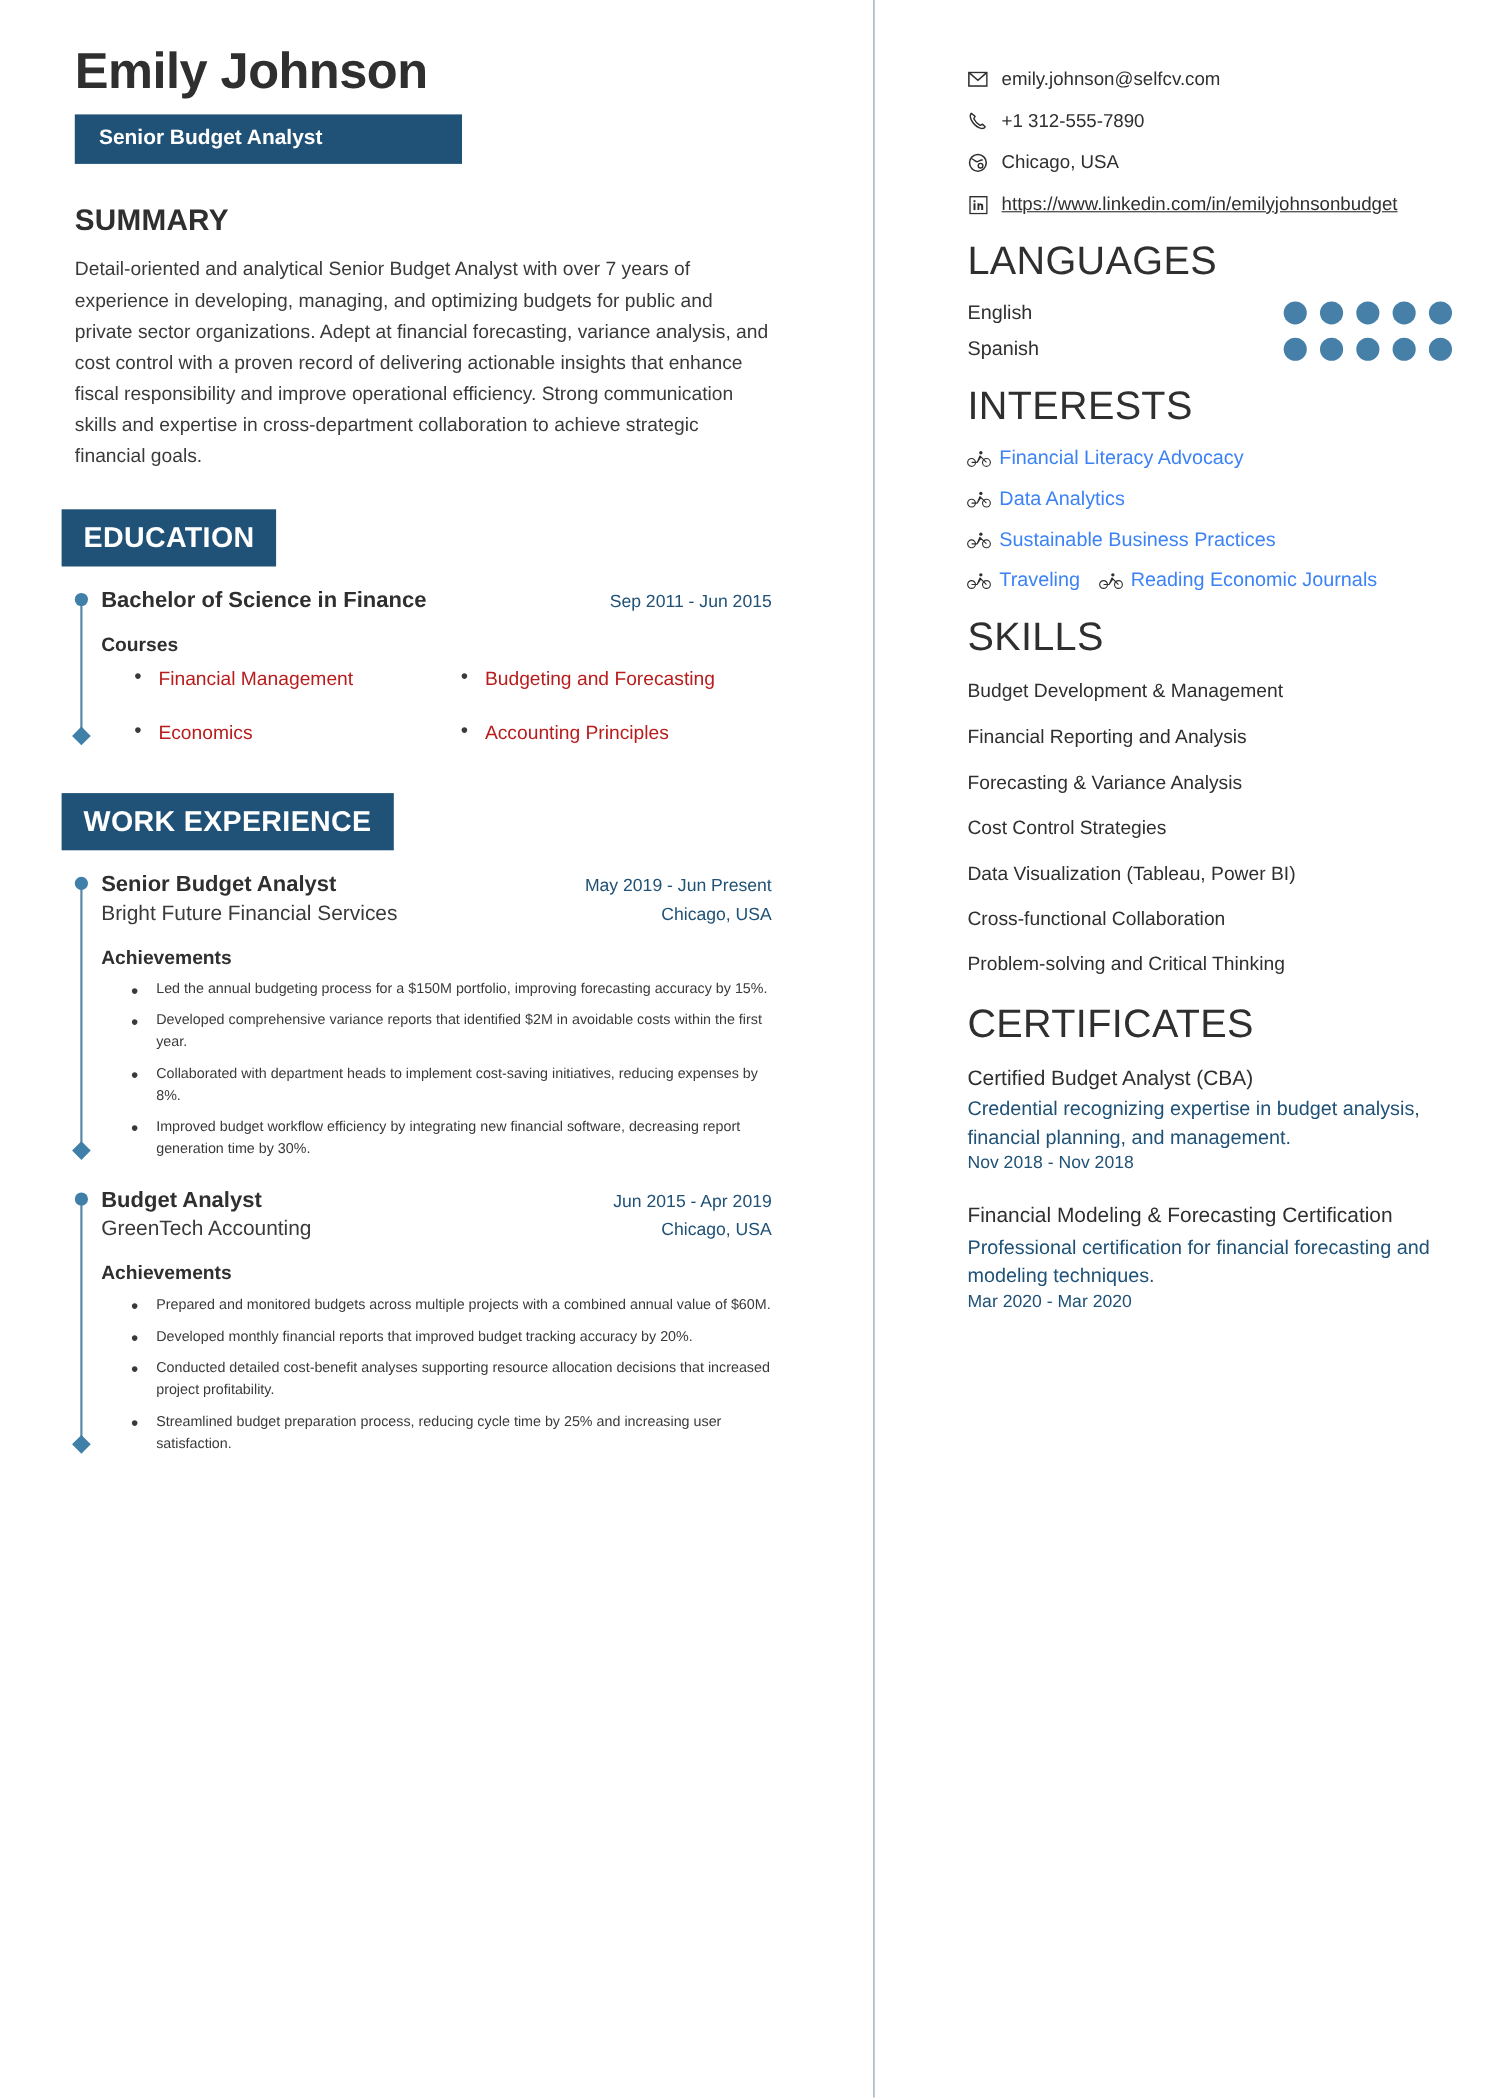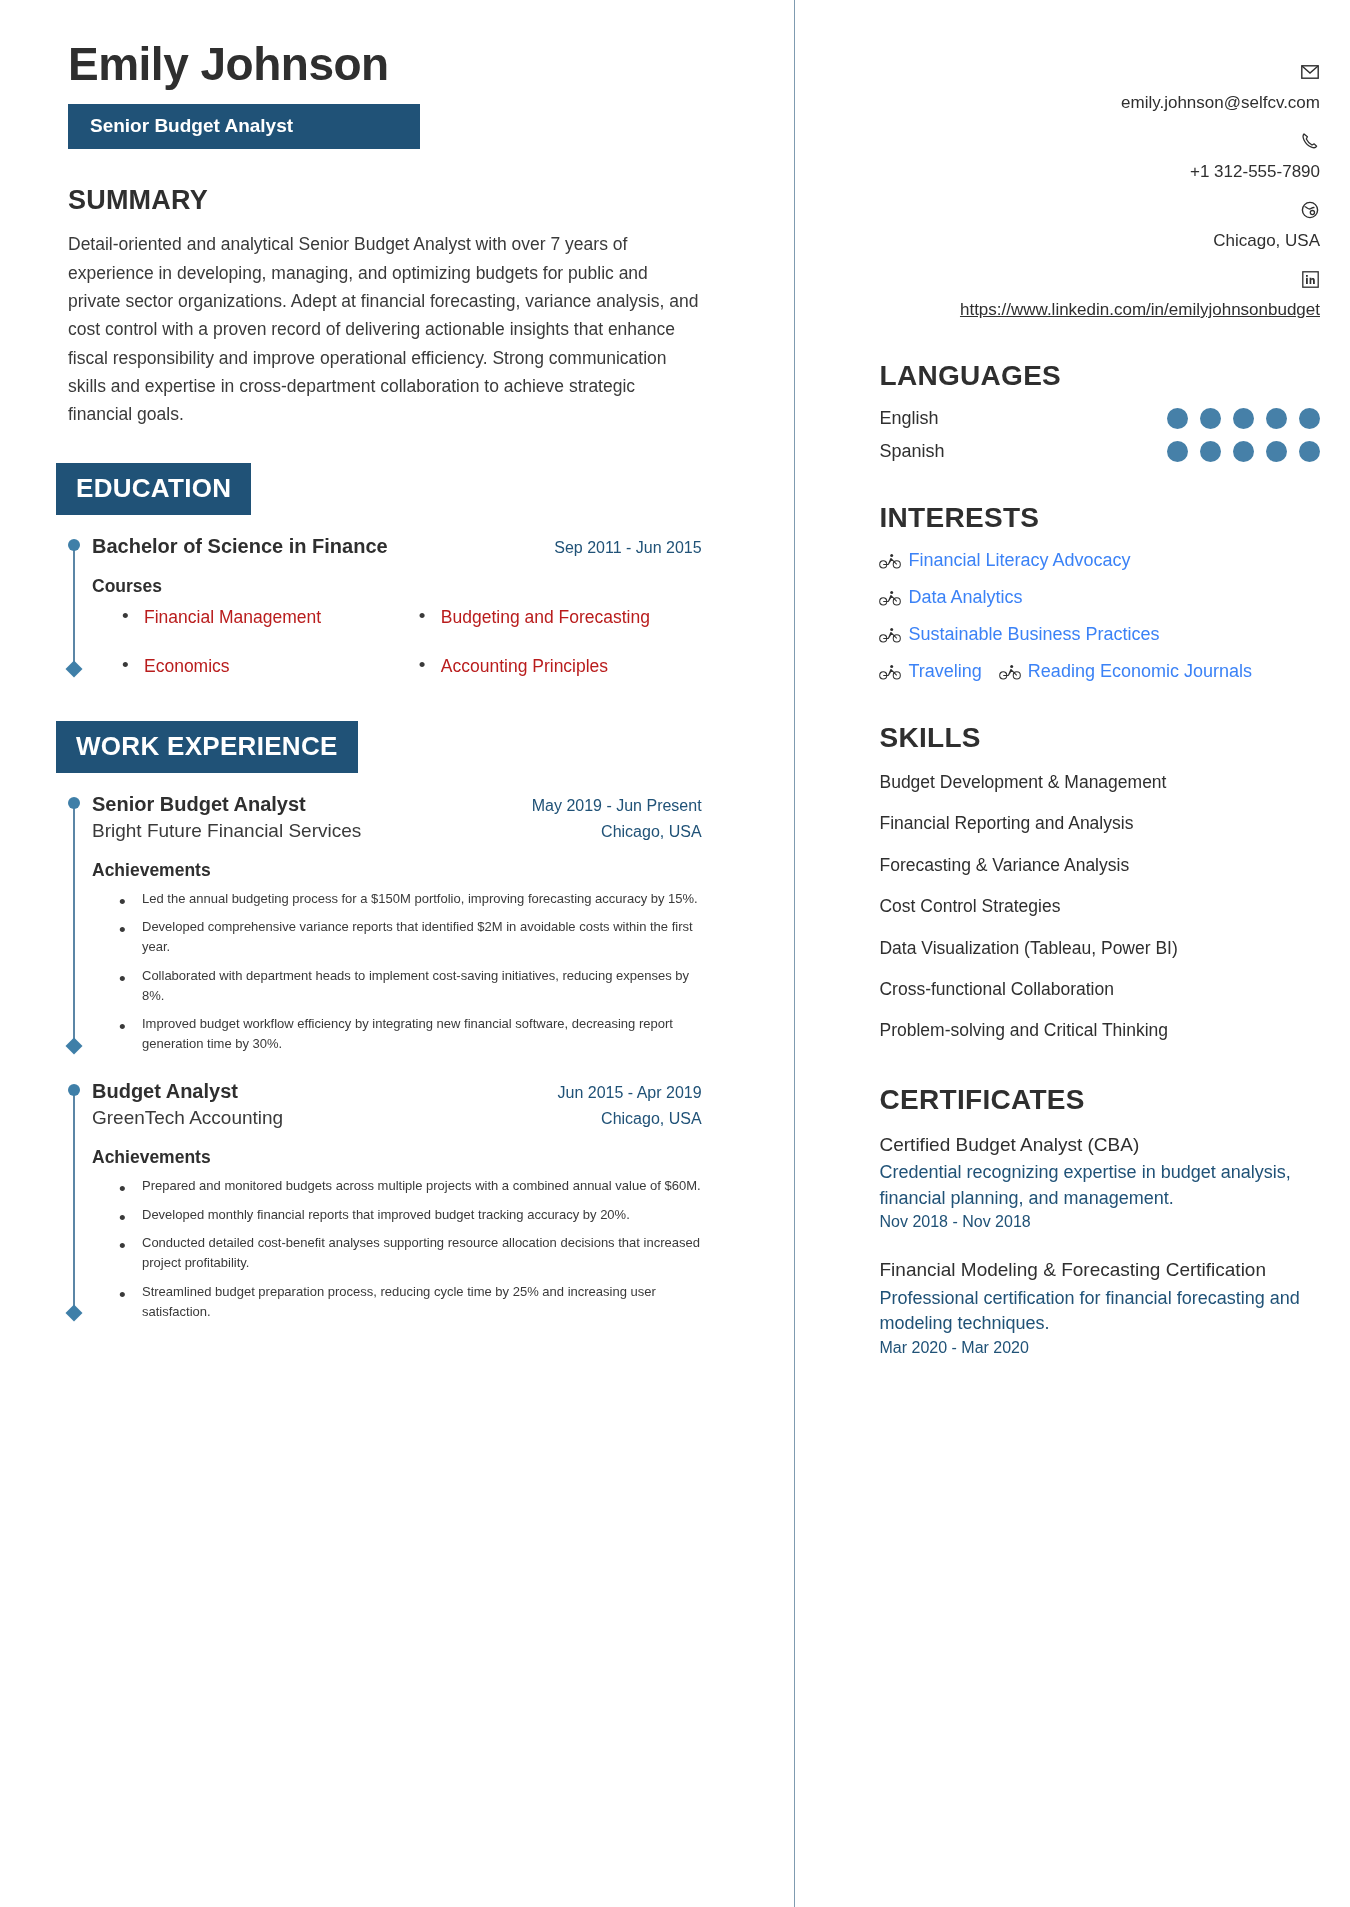--- a/index.html
+++ b/index.html
@@ -179,43 +179,42 @@
     position: absolute;
     left: 3px;
     top: -1px;
     font-size: 19px;
     color: #3a3a3a;
   }
 
   
   .contact-row {
     display: flex;
-    align-items: flex-end;
+    align-items: flex-start;
     gap: 11px;
     margin-bottom: 18px;
     font-size: 17px;
     color: #2f2f2f;
-    flex-direction: column;
   }
   .contact-row .ic {
     width: 20px;
     height: 20px;
     flex: 0 0 20px;
     display: flex;
     align-items: center;
     justify-content: center;
   }
   .contact-link { text-decoration: underline; color: #2f2f2f; }
 
   .sec-right {
-    font-size: 28px;
-    font-weight: bold;
+    font-size: 36px;
+    font-weight: normal;
     color: #2f2f2f;
     letter-spacing: 0.3px;
-    margin: 40px 0 16px 0;
+    margin: 20px 0 16px 0;
   }
   .lang-row {
     display: flex;
     align-items: center;
     justify-content: space-between;
     margin-bottom: 12px;
   }
   .lang-name { font-size: 18px; color: #2f2f2f; }
   .dots { display: flex; gap: 12px; }
   .dot {

